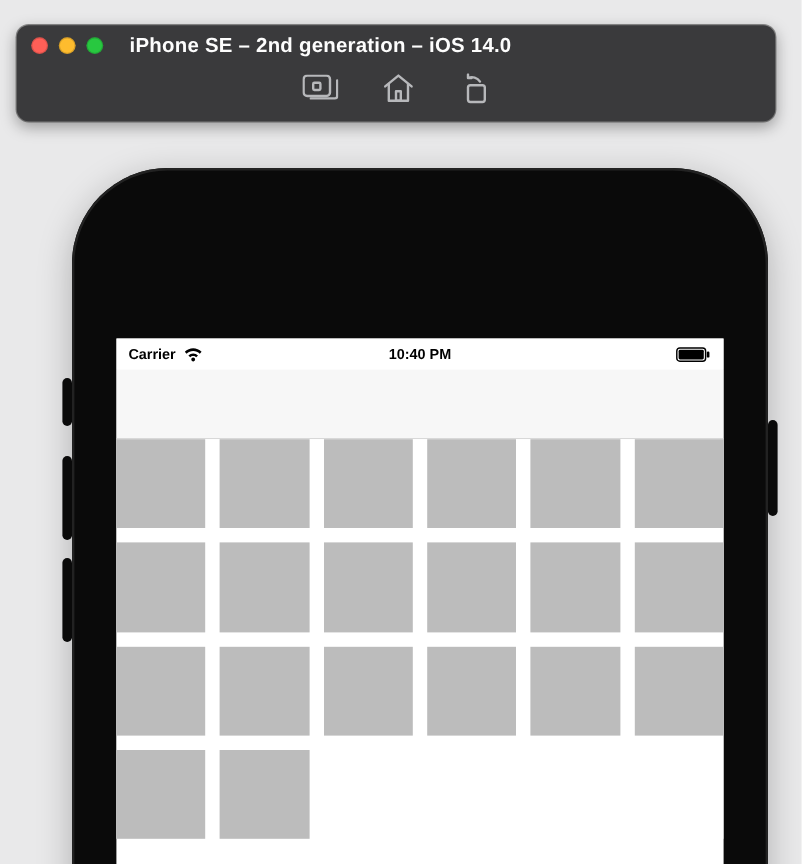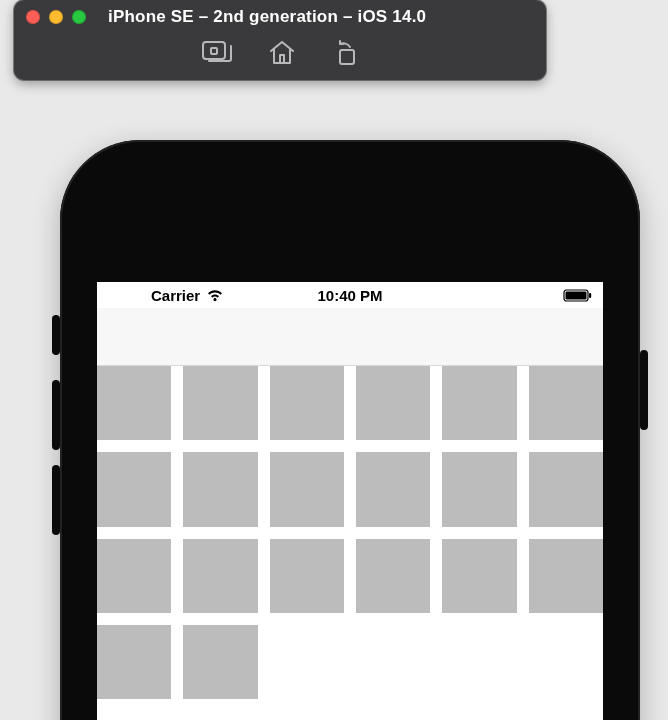--- a/index.html
+++ b/index.html
@@ -9,22 +9,22 @@
       background: #e9e9ea;
       font-family: -apple-system, BlinkMacSystemFont, "Segoe UI", Helvetica, Arial, sans-serif;
       overflow: hidden;
       position: relative;
     }
 
     
     .sim-window {
       position: absolute;
       left: 14px;
-      top: 0;
-      width: 532px;
+      top: 21px;
+      width: 632px;
       background: #3a3a3c;
       border-radius: 10px;
       box-shadow: 0 4px 12px rgba(0,0,0,0.35), 0 0 0 1px rgba(0,0,0,0.4);
       padding-bottom: 8px;
     }
     .titlebar {
       display: flex;
       align-items: center;
       height: 34px;
       padding: 0 12px;
@@ -97,24 +97,23 @@
       overflow: hidden;
     }
 
     
     .status-bar {
       height: 26px;
       display: flex;
       align-items: center;
       justify-content: space-between;
       padding: 0 10px;
-      font-size: 15px;
+      font-size: 12px;
       font-weight: 600;
       color: #000;
-      margin-left: 44px;
     }
     .status-left { display:flex; align-items:center; gap:6px; }
     .status-center { position:absolute; left:50%; transform:translateX(-50%); }
     .status-right { display:flex; align-items:center; }
     .wifi-ico svg, .battery svg { display:block; }
 
     .nav-bar {
       height: 58px;
       background: #f7f7f7;
       border-bottom: 1px solid #d8d8d8;

